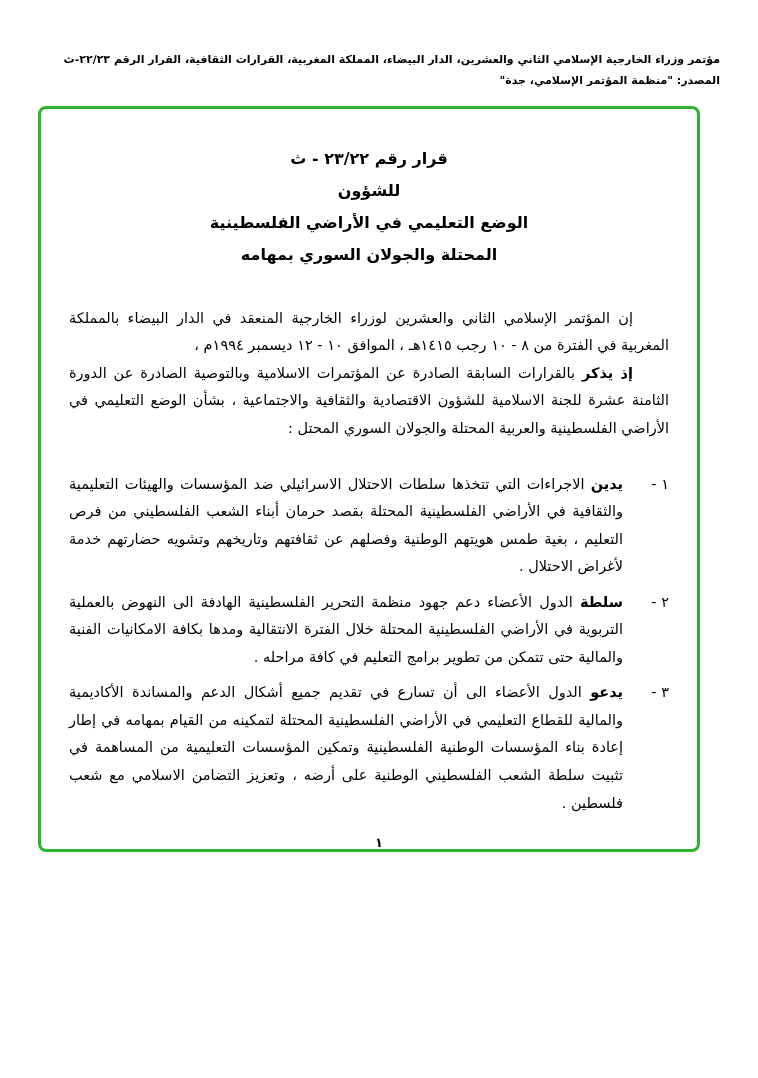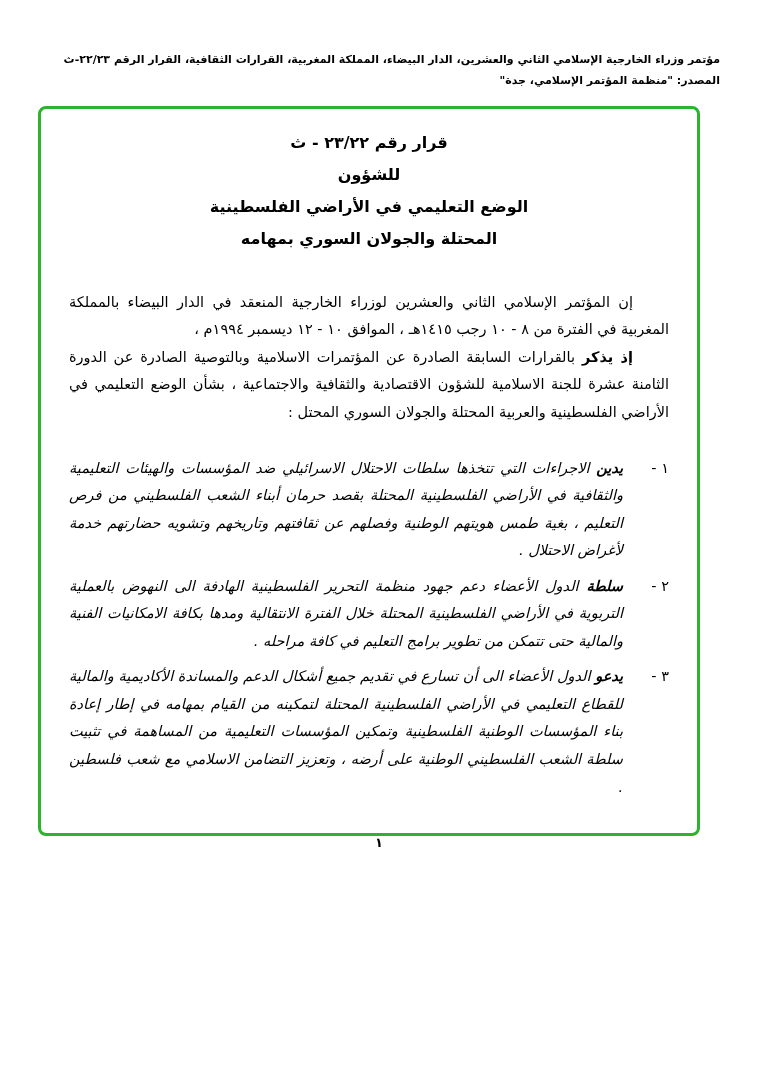--- a/index.html
+++ b/index.html
@@ -18,21 +18,21 @@
     font-size:11px;
     line-height:1.9;
     color:#000;
   }
   .citation-line2 { padding-left:36px; }
 
   .doc-box {
     margin:14px 58px 0 38px;
     border:3px solid #2db32d;
     border-radius:8px;
-    padding:10px 28px 24px 28px;
+    padding:26px 28px 24px 28px;
   }
 
   .titles { text-align:center; font-weight:bold; margin-top:8px; margin-bottom:34px; }
   .title-line { font-size:16px; line-height:2.0; color:#000; }
 
   .para {
     font-size:14.5px;
     line-height:1.9;
     text-align:justify;
     color:#000;
@@ -43,21 +43,21 @@
 
   .items { margin-top:6px; }
   .item { display:flex; margin-bottom:8px; }
   .item-num {
     flex:0 0 46px;
     font-size:14.5px;
     line-height:1.9;
     color:#000;
     white-space:nowrap;
   }
-  .item-body { flex:1;font-style:italic; }
+  .item-body { flex:1; }
 
   .page-number {
     position:absolute;
     bottom:26px; left:0; right:0;
     text-align:center;
     font-size:13px;
     font-weight:bold;
     color:#000;
   }
 </style>

